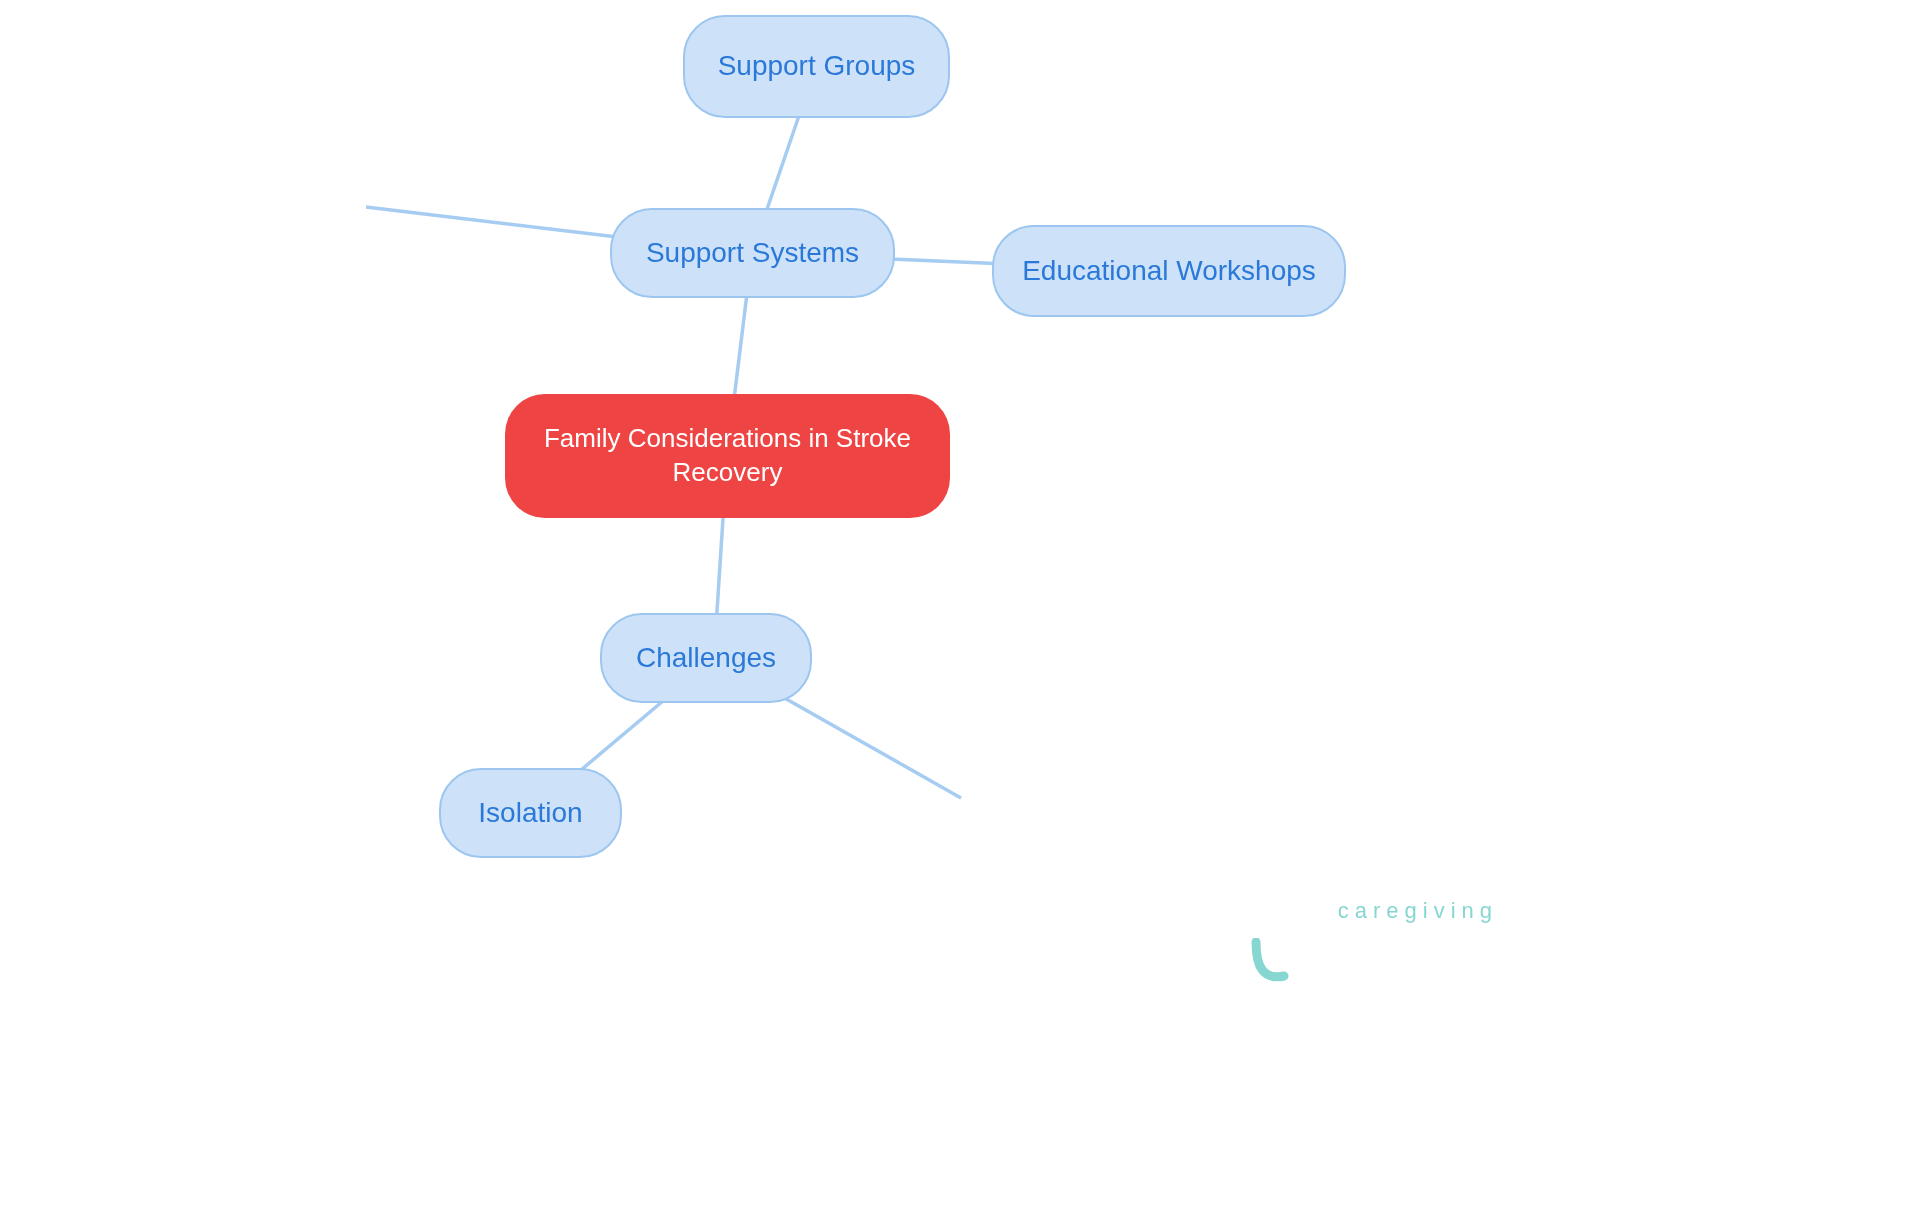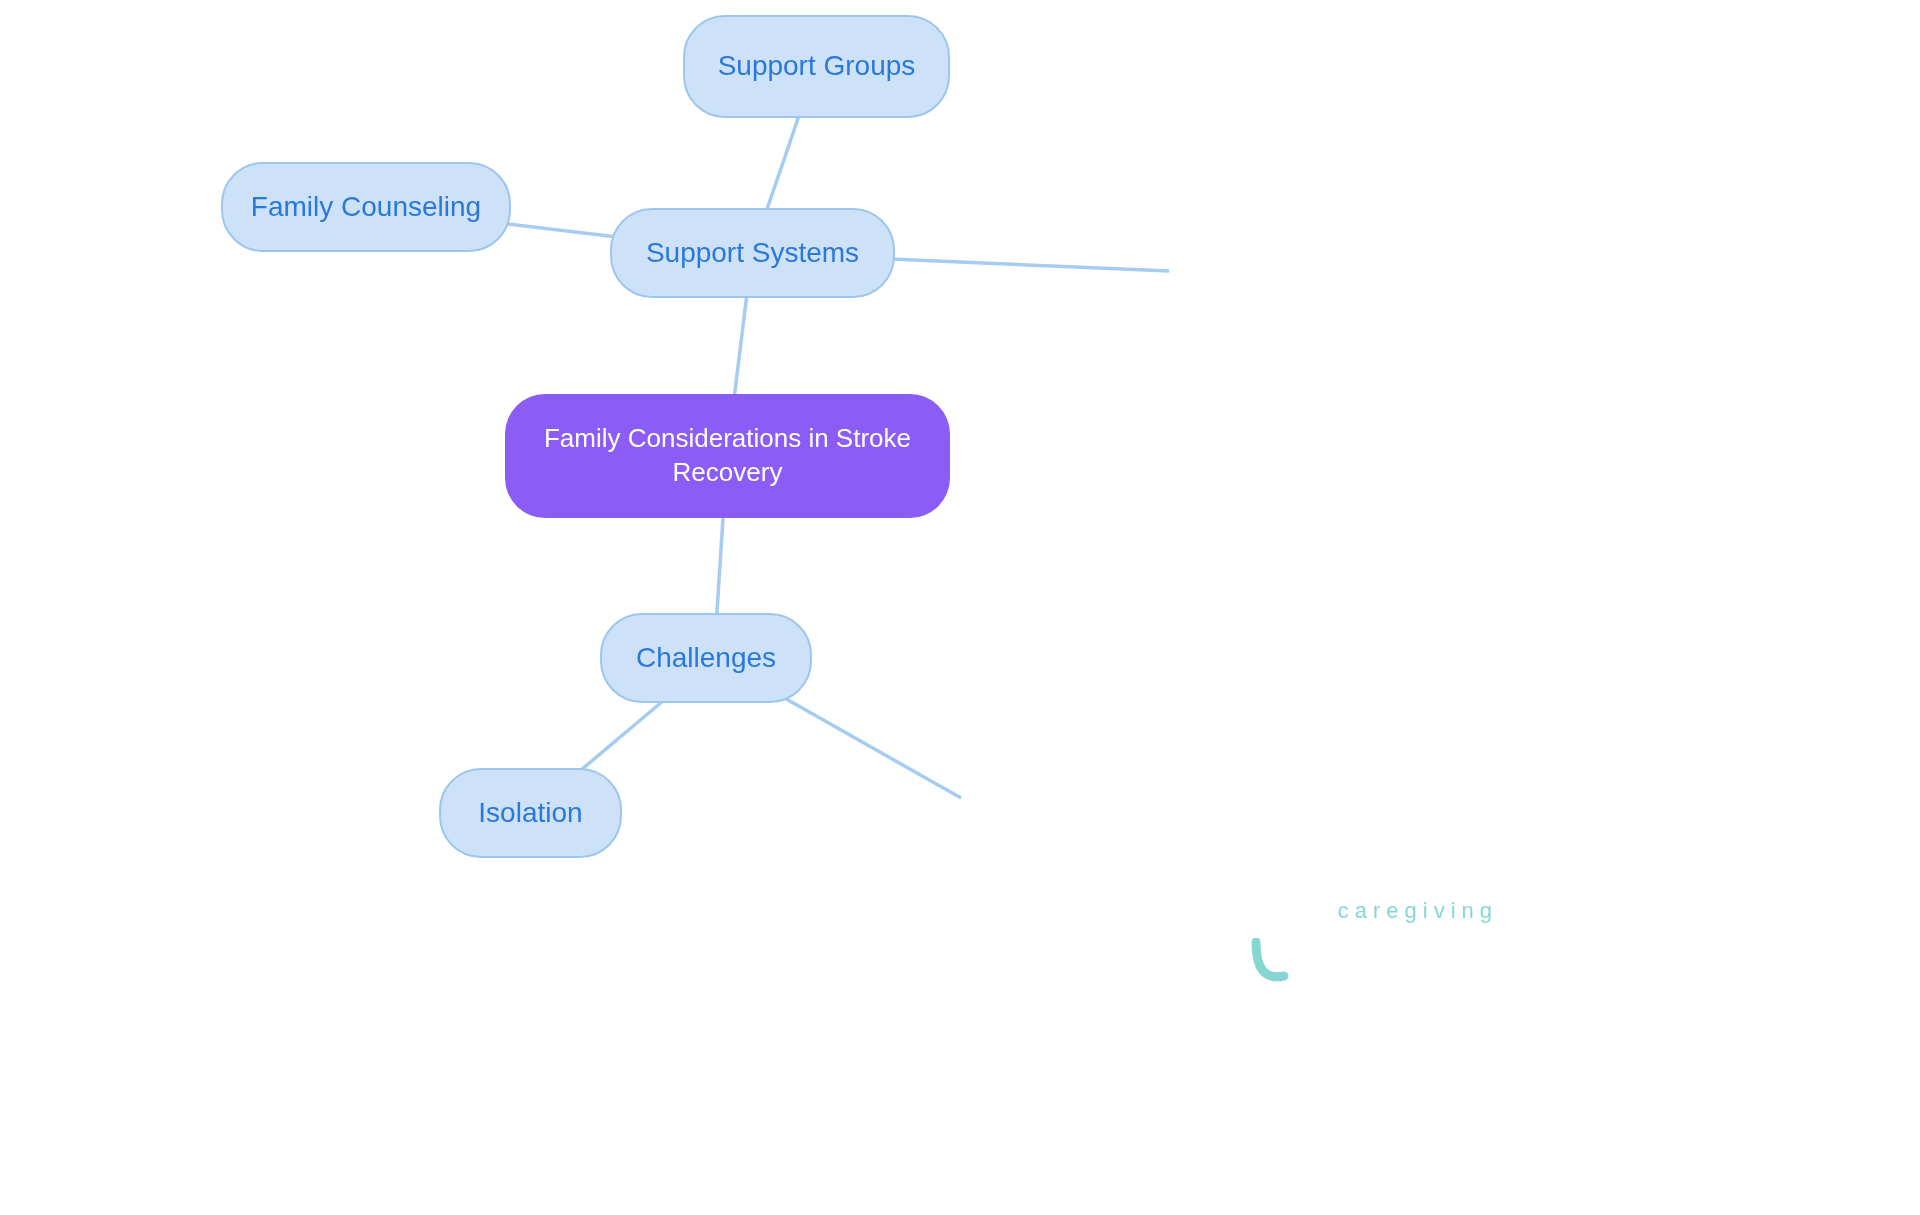--- a/index.html
+++ b/index.html
@@ -38,21 +38,21 @@
     background: #cde2f9;
     border: 2px solid #9cc6ef;
     border-radius: 42px;
     color: #2a78d8;
     font-size: 28px;
     box-sizing: border-box;
     padding: 8px 20px;
     line-height: 1.3;
   }
   .node.center {
-    background: #8b5cf6;
+    background: #ef4444;
     border: none;
     color: #ffffff;
     font-size: 26px;
     border-radius: 40px;
     padding: 0 38px;
   }
   
   .n-support-groups       { left: 683px;  top: 15px;  width: 267px; height: 103px; }
   .n-family-counseling    { left: 221px;  top: 162px; width: 290px; height: 90px; }
   .n-support-systems      { left: 610px;  top: 208px; width: 285px; height: 90px; }
@@ -102,28 +102,28 @@
     <line x1="752" y1="253" x2="727" y2="456"></line>
     <line x1="727" y1="456" x2="714" y2="658"></line>
     <line x1="714" y1="658" x2="530" y2="813"></line>
     <line x1="714" y1="658" x2="961" y2="798"></line>
   </svg>
 
   <div class="node n-support-groups">
     <span>Support Groups</span>
   </div>
 
-  <div class="node n-family-counseling">
-    <span>Family Counseling</span>
-  </div>
 
   <div class="node n-support-systems">
     <span>Support Systems</span>
   </div>
 
+  <div class="node n-educational-workshops">
+    <span>Educational Workshops</span>
+  </div>
 
   <div class="node center n-central">
     <span>Family Considerations in Stroke Recovery</span>
   </div>
 
   <div class="node n-challenges">
     <span>Challenges</span>
   </div>
 
   <div class="node n-isolation">

